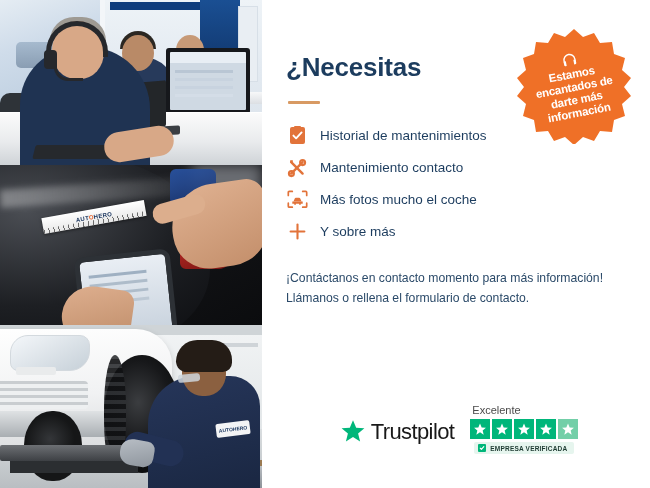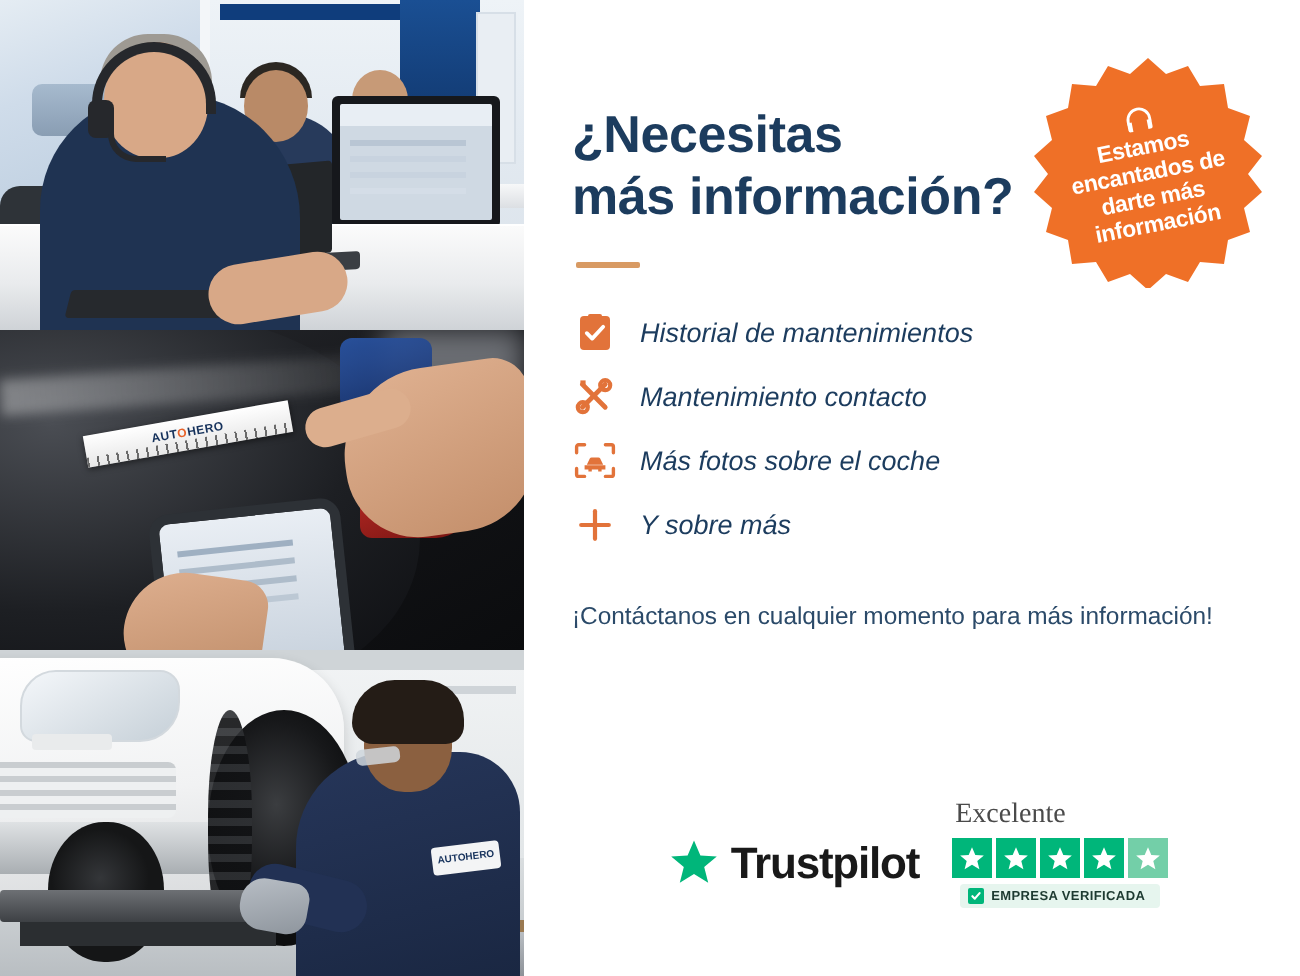--- a/index.html
+++ b/index.html
@@ -380,21 +380,20 @@
     display: flex;
     align-items: center;
     justify-content: center;
     color: #e2733a;
   }
   .feature .flabel {
     font-size: 13.5px;
     color: #1c3c5e;
     line-height: 1;
     white-space: nowrap;
-    font-style: italic;
   }
 
   .contact {
     margin-top: 20px;
     font-size: 12.2px;
     line-height: 1.65;
     color: #2b4a69;
     max-width: 350px;
   }
   .contact div { white-space: nowrap; }
@@ -439,37 +438,36 @@
     gap: 16px;
   }
   .tp-logo {
     display: flex;
     align-items: center;
     gap: 5px;
     padding-bottom: 10px;
   }
   .tp-logo .tpname {
     font-size: 22px;
-    font-weight: bold;
+    font-weight: normal;
     color: #191919;
     letter-spacing: -0.6px;
     line-height: 1;
   }
   .tp-right {
     display: flex;
     flex-direction: column;
     align-items: center;
     gap: 3px;
   }
   .tp-excelente {
-    font-size: 14px;
+    font-size: 11px;
     color: #4a4a4a;
     align-self: flex-start;
     margin-left: 2px;
-    font-family: Liberation Serif, serif;
   }
   .tp-stars {
     display: flex;
     gap: 2px;
   }
   .tp-star {
     width: 20px; height: 20px;
     background: #00b67a;
     display: flex; align-items: center; justify-content: center;
   }
@@ -575,21 +573,20 @@
       <div class="p3-arm"></div>
       <div class="p3-glove"></div>
     </div>
 
   </div>
 
   <div class="content">
 
     <h1 class="headline">
       <span>¿Necesitas</span><br>
-      <span>más información?</span>
     </h1>
 
     <div class="rule"></div>
 
     <div class="badge">
       <svg class="burst" viewBox="0 0 116 116">
         <path d="M58 1 L67 9 L78 5 L84 15 L96 14 L98 26 L109 30 L106 42 L115 50 L108 59 L115 68 L106 76 L109 88 L98 92 L96 104 L84 103 L78 113 L67 109 L58 117 L49 109 L38 113 L32 103 L20 104 L18 92 L7 88 L10 76 L1 68 L8 59 L1 50 L10 42 L7 30 L18 26 L20 14 L32 15 L38 5 L49 9 Z" fill="#ef7027"></path>
       </svg>
       <div class="badge-inner">
         <svg class="hs" width="17" height="15" viewBox="0 0 24 22">
@@ -636,39 +633,40 @@
             <g stroke="#e2733a" stroke-width="1.7" fill="none" stroke-linecap="round">
               <path d="M1.3 5.4 V2.4 a1 1 0 0 1 1 -1 H5.3"></path>
               <path d="M19.7 5.4 V2.4 a1 1 0 0 0 -1 -1 H15.7"></path>
               <path d="M1.3 13.2 V16.2 a1 1 0 0 0 1 1 H5.3"></path>
               <path d="M19.7 13.2 V16.2 a1 1 0 0 1 -1 1 H15.7"></path>
             </g>
             <path d="M5.3 11.6 h10.4 v2.1 h-1.9 v1 h-1.7 v-1 H8.9 v1 H7.2 v-1 H5.3 z" fill="#e2733a"></path>
             <path d="M6.4 11.4 l1.5 -3.1 a1 1 0 0 1 .9 -.6 h3.4 a1 1 0 0 1 .9 .6 l1.5 3.1 z" fill="#e2733a"></path>
           </svg>
         </span>
-        <span class="flabel">Más fotos sobre el coche</span>
+        <span class="flabel">Más fotos mucho el coche</span>
       </li>
 
       <li class="feature">
         <span class="ico">
           <svg width="19" height="19" viewBox="0 0 19 19">
             <g stroke="#e2733a" stroke-width="2.1" stroke-linecap="round">
               <line x1="9.5" y1="2.6" x2="9.5" y2="16.4"></line>
               <line x1="2.6" y1="9.5" x2="16.4" y2="9.5"></line>
             </g>
           </svg>
         </span>
         <span class="flabel">Y sobre más</span>
       </li>
 
     </ul>
 
     <div class="contact">
-      <div>¡Contáctanos en cualquier momento para más información!</div>
+      <div>¡Contáctanos en contacto momento para más información!</div>
+      <div>Llámanos o rellena el formulario de contacto.</div>
     </div>
 
     <div class="trust">
       <div class="tp-logo">
         <svg width="26" height="25" viewBox="0 0 26 25">
           <path d="M13 1.2 L16.2 8.7 L24.4 9.2 L18.1 14.5 L20.1 22.4 L13 18 L5.9 22.4 L7.9 14.5 L1.6 9.2 L9.8 8.7 Z" fill="#00b67a"></path>
         </svg>
         <span class="tpname">Trustpilot</span>
       </div>
 

